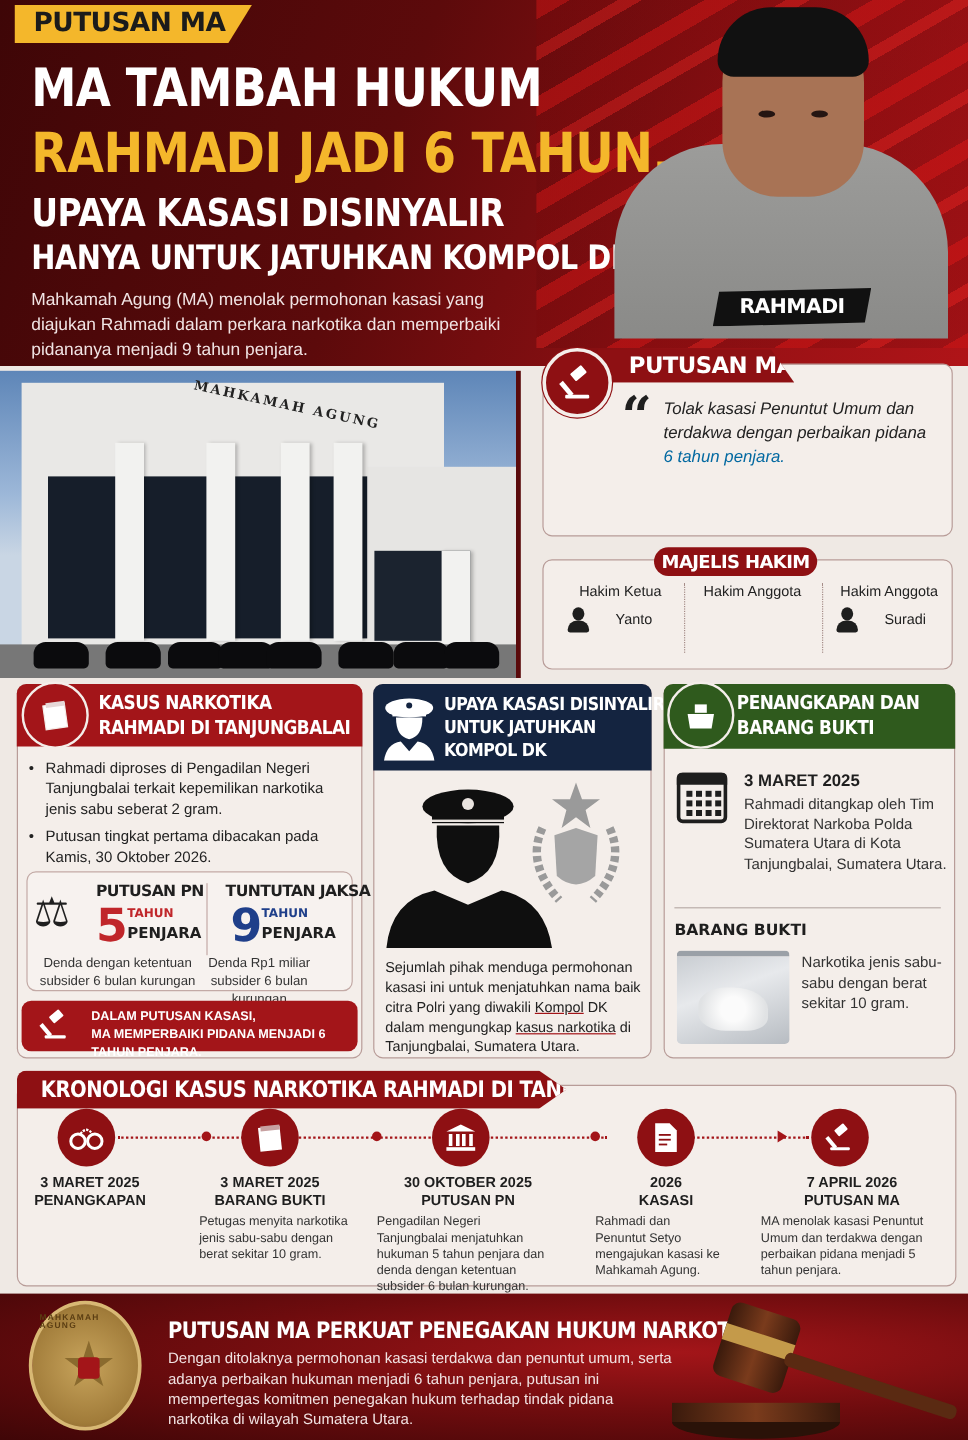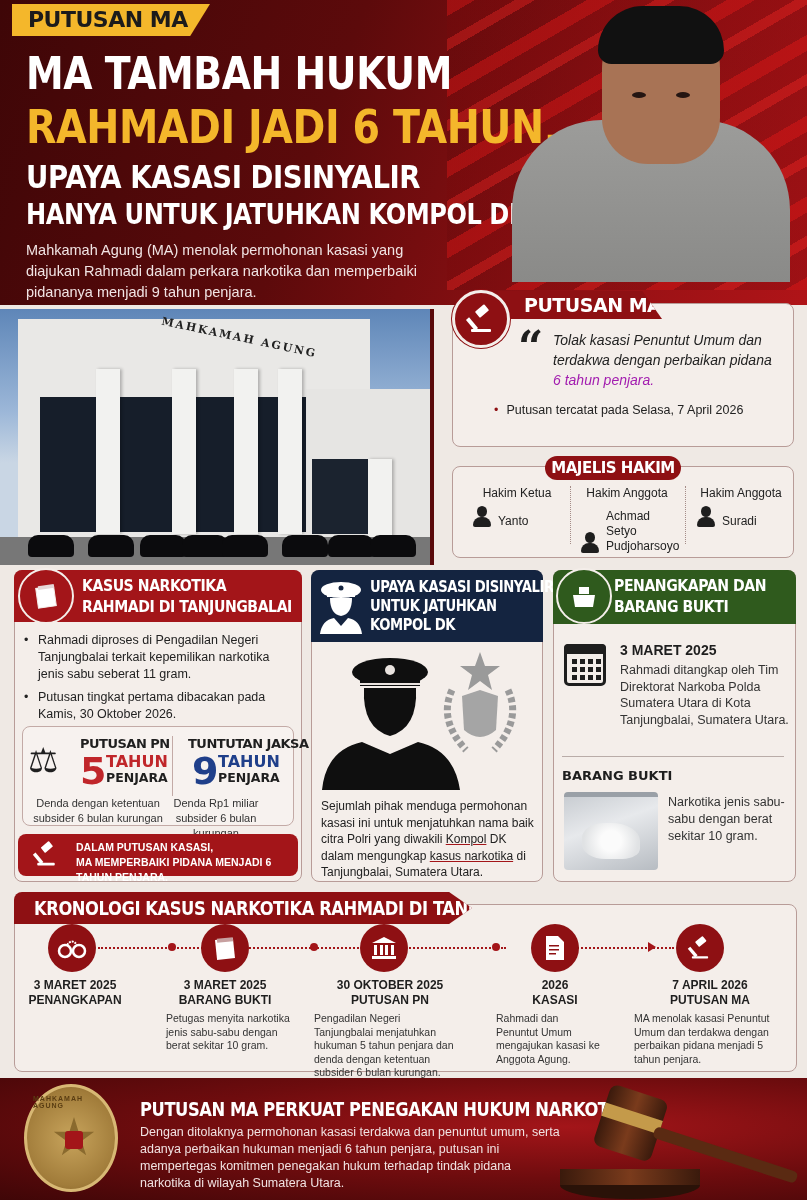--- a/index.html
+++ b/index.html
@@ -86,36 +86,36 @@
     background: #8e1013; border: 3px solid #f4eeea; box-shadow: 0 0 0 1px #8e1013;
     display:flex; align-items:center; justify-content:center; color:#fff; font-size: 26px;
   }
   .ma-tab {
     position: absolute; left: 498px; top: 291px; width: 164px; height: 28px;
     background: #8e1013; color:#fff; font-size: 19px; line-height: 28px; padding-left: 26px;
     clip-path: polygon(0 0, 88% 0, 100% 100%, 0 100%);
   }
   .quote-mark { position:absolute; left: 518px; top: 326px; font-family:"DejaVu Serif", serif; font-size: 44px; font-weight: bold; color:#1f1f1f; line-height: 1; }
   .quote-text { position:absolute; left: 553px; top: 330px; width: 230px; font-style: italic; font-size: 14px; line-height: 20px; color:#222; }
-  .quote-text .hl { color:#a21caf; }
+  .quote-text .hl { color:#0369a1; }
   .ma-bullets { position:absolute; left: 494px; top: 400px; font-size: 12.5px; color:#222; line-height: 21px; list-style: none; }
   .ma-bullets li::before { content:"•"; color:#8e1013; margin-right: 8px; }
 
   
   .hakim-card {
     position: absolute; left: 452px; top: 466px; width: 342px; height: 92px;
     background: #f4eeea; border: 1.5px solid #b89c98; border-radius: 8px;
   }
   .hakim-tab {
     position:absolute; left: 545px; top: 456px; width: 136px; height: 24px; background:#8e1013;
     color:#fff; font-size: 15px; text-align:center; line-height: 24px; border-radius: 12px;
   }
   .hakim-col { position:absolute; top: 486px; width: 110px; font-size: 12px; color:#222; }
   .hakim-col .role { text-align:center; margin-bottom: 6px; }
-  .hakim-col .person { display:flex; align-items:flex-end; gap:6px; padding-left: 10px; }
+  .hakim-col .person { display:flex; align-items:flex-start; gap:21px; padding-left: 10px; }
   .person-icon { width: 20px; height: 22px; position: relative; flex-shrink:0; }
   .person-icon::before { content:""; position:absolute; left:5px; top:0; width:10px; height:11px; border-radius:50%; background:#1e1e1e; }
   .person-icon::after { content:""; position:absolute; left:1px; top:11px; width:18px; height:10px; border-radius: 8px 8px 2px 2px; background:#1e1e1e; }
   .hakim-divider { position:absolute; top: 486px; width: 0; height: 58px; border-left: 1.5px dotted #a58c88; }
 
   
   .kasus-card {
     position:absolute; left: 14px; top: 570px; width: 288px; height: 312px;
     background:#f4eeea; border: 1.5px solid #b89c98; border-radius: 8px; overflow:hidden;
   }
@@ -130,21 +130,21 @@
   .kasus-bullets { position:absolute; left: 24px; top: 632px; width: 272px; font-size: 12.5px; line-height: 17px; color:#222; list-style:none; }
   .kasus-bullets li { padding-left: 14px; position: relative; margin-bottom: 6px; }
   .kasus-bullets li::before { content:"•"; position:absolute; left:0; color:#222; }
   .verdict-box {
     position:absolute; left: 22px; top: 726px; width: 272px; height: 100px;
     background:#f7f2ef; border: 1.5px solid #c3aaa6; border-radius: 8px;
   }
   .scale-icon { position:absolute; left: 28px; top: 740px; font-size: 34px; color: #1f1f1f; }
   .pn-label { position:absolute; left: 80px; top: 736px; font-size: 13px; color:#1f1f1f; }
   .big-num { position:absolute; font-size: 38px; font-family:"DejaVu Sans", sans-serif; font-weight:bold; line-height: 1; }
-  .num-unit { position:absolute; font-size: 16px; font-family:"DejaVu Sans", sans-serif; font-weight:bold; line-height: 16px; }
+  .num-unit { position:absolute; font-size: 10px; font-family:"DejaVu Sans", sans-serif; font-weight:bold; line-height: 16px; }
   .num-sub { position:absolute; font-size: 11px; color:#333; text-align:center; line-height: 15px; }
   .verdict-div { position:absolute; left: 172px; top: 736px; width:0; height: 60px; border-left: 1px solid #c3aaa6; }
   .kasasi-banner {
     position:absolute; left: 18px; top: 834px; width: 280px; height: 42px; background:#a31519; border-radius: 8px;
     color:#fff; font-size: 10.5px; line-height: 15px; padding: 6px 0 0 58px; font-weight:bold;
   }
   .kasasi-banner .gavel { position:absolute; left: 14px; top: 6px; font-size: 24px; }
 
   
   .upaya-card {
@@ -233,20 +233,21 @@
 <div class="title-3 condensed">UPAYA KASASI DISINYALIR</div>
 <div class="title-4 condensed">HANYA UNTUK JATUHKAN KOMPOL DK</div>
 <p class="intro">Mahkamah Agung (MA) menolak permohonan kasasi yang diajukan Rahmadi dalam perkara narkotika dan memperbaiki pidananya menjadi 9 tahun penjara.</p>
 
 <div class="portrait">
   <div class="shirt"></div>
   <div class="head"></div>
   <div class="hair"></div>
   <div class="eye" style="left:130px"></div>
   <div class="eye" style="left:174px"></div>
+  <div class="name-tag condensed">RAHMADI</div>
 </div>
 
 <div class="building">
   <div class="bld-main"></div>
   <div class="bld-glass"></div>
   <div class="bld-wing"></div>
   <div class="bld-wing-glass"></div>
   <div class="bld-col" style="left:96px"></div>
   <div class="bld-col" style="left:172px"></div>
   <div class="bld-col" style="left:234px"></div>
@@ -271,39 +272,34 @@
       <g fill="#fff">
         <rect x="11" y="4" width="12" height="8" rx="1" transform="rotate(-40 17 8)"></rect>
         <rect x="5" y="14" width="4" height="14" transform="rotate(-40 7 21)"></rect>
         <rect x="6" y="26" width="20" height="3" rx="1"></rect>
       </g>
     </svg>
 </div>
 <div class="quote-mark">“</div>
 <p class="quote-text"><span>Tolak kasasi Penuntut Umum dan terdakwa dengan perbaikan pidana </span><span class="hl">6 tahun penjara.</span></p>
 <ul class="ma-bullets">
-  <li>Putusan tercatat pada Selasa, 7 April 2026</li>
 </ul>
 
 <div class="hakim-card"></div>
 <div class="hakim-tab condensed">MAJELIS HAKIM</div>
 <div class="hakim-col" style="left:462px">
   <div class="role">Hakim Ketua</div>
   <div class="person">
       <span class="person-icon"></span>
       <span style="padding-top:3px">Yanto</span>
     </div>
 </div>
 <div class="hakim-divider" style="left:570px"></div>
 <div class="hakim-col" style="left:570px;width:114px">
   <div class="role">Hakim Anggota</div>
-  <div class="person">
-      <span class="person-icon"></span>
-      <span style="padding-top:3px;line-height:15px">Achmad Setyo Pudjoharsoyo</span>
-    </div>
 </div>
 <div class="hakim-divider" style="left:685px"></div>
 <div class="hakim-col" style="left:686px">
   <div class="role">Hakim Anggota</div>
   <div class="person">
       <span class="person-icon"></span>
       <span style="padding-top:3px">Suradi</span>
     </div>
 </div>
 
@@ -311,21 +307,21 @@
 <div class="kasus-head"></div>
 <div class="circle-icon" style="left:18px;top:568px;background:#a31519">
   <svg width="30" height="30" viewBox="0 0 30 30">
       <rect x="6" y="6" width="18" height="20" fill="#fff" stroke="#f4eeea" transform="rotate(-8 15 16)"></rect>
       <rect x="7" y="4" width="16" height="4" fill="#e6d8d8" transform="rotate(-8 15 6)"></rect>
     </svg>
 </div>
 <div class="head-text condensed" style="left:82px;top:575px">KASUS NARKOTIKA</div>
 <div class="head-text condensed" style="left:82px;top:596px">RAHMADI DI TANJUNGBALAI</div>
 <ul class="kasus-bullets">
-  <li>Rahmadi diproses di Pengadilan Negeri Tanjungbalai terkait kepemilikan narkotika jenis sabu seberat 11 gram.</li>
+  <li>Rahmadi diproses di Pengadilan Negeri Tanjungbalai terkait kepemilikan narkotika jenis sabu seberat 2 gram.</li>
   <li>Putusan tingkat pertama dibacakan pada Kamis, 30 Oktober 2026.</li>
 </ul>
 <div class="verdict-box"></div>
 <div class="scale-icon">⚖</div>
 <div class="pn-label condensed">PUTUSAN PN</div>
 <div class="big-num" style="left:80px;top:752px;color:#c0262a">5</div>
 <div class="num-unit" style="left:106px;top:754px;color:#c0262a">TAHUN</div>
 <div class="num-unit" style="left:106px;top:770px;color:#1f1f1f;font-size:12.5px">PENJARA</div>
 <div class="num-sub" style="left:28px;top:796px;width:140px">Denda dengan ketentuan subsider 6 bulan kurungan</div>
 <div class="verdict-div"></div>
@@ -470,21 +466,21 @@
   <div class="k-desc" style="padding-left:16px">Petugas menyita narkotika jenis sabu-sabu dengan berat sekitar 10 gram.</div>
 </div>
 <div class="k-col" style="left:310px;width:160px">
   <div class="k-date">30 OKTOBER 2025</div>
   <div class="k-label">PUTUSAN PN</div>
   <div class="k-desc" style="padding-left:4px;width:150px">Pengadilan Negeri Tanjungbalai menjatuhkan hukuman 5 tahun penjara dan denda dengan ketentuan subsider 6 bulan kurungan.</div>
 </div>
 <div class="k-col" style="left:490px;width:130px">
   <div class="k-date">2026</div>
   <div class="k-label">KASASI</div>
-  <div class="k-desc" style="padding-left:6px;width:110px">Rahmadi dan Penuntut Umum mengajukan kasasi ke Anggota Agung.</div>
+  <div class="k-desc" style="padding-left:6px;width:110px">Rahmadi dan Penuntut Setyo mengajukan kasasi ke Mahkamah Agung.</div>
 </div>
 <div class="k-col" style="left:630px;width:160px">
   <div class="k-date">7 APRIL 2026</div>
   <div class="k-label">PUTUSAN MA</div>
   <div class="k-desc" style="padding-left:4px;width:140px">MA menolak kasasi Penuntut Umum dan terdakwa dengan perbaikan pidana menjadi 5 tahun penjara.</div>
 </div>
 
 <div class="footer"></div>
 <div class="seal">
   <div class="ring">MAHKAMAH AGUNG</div>

